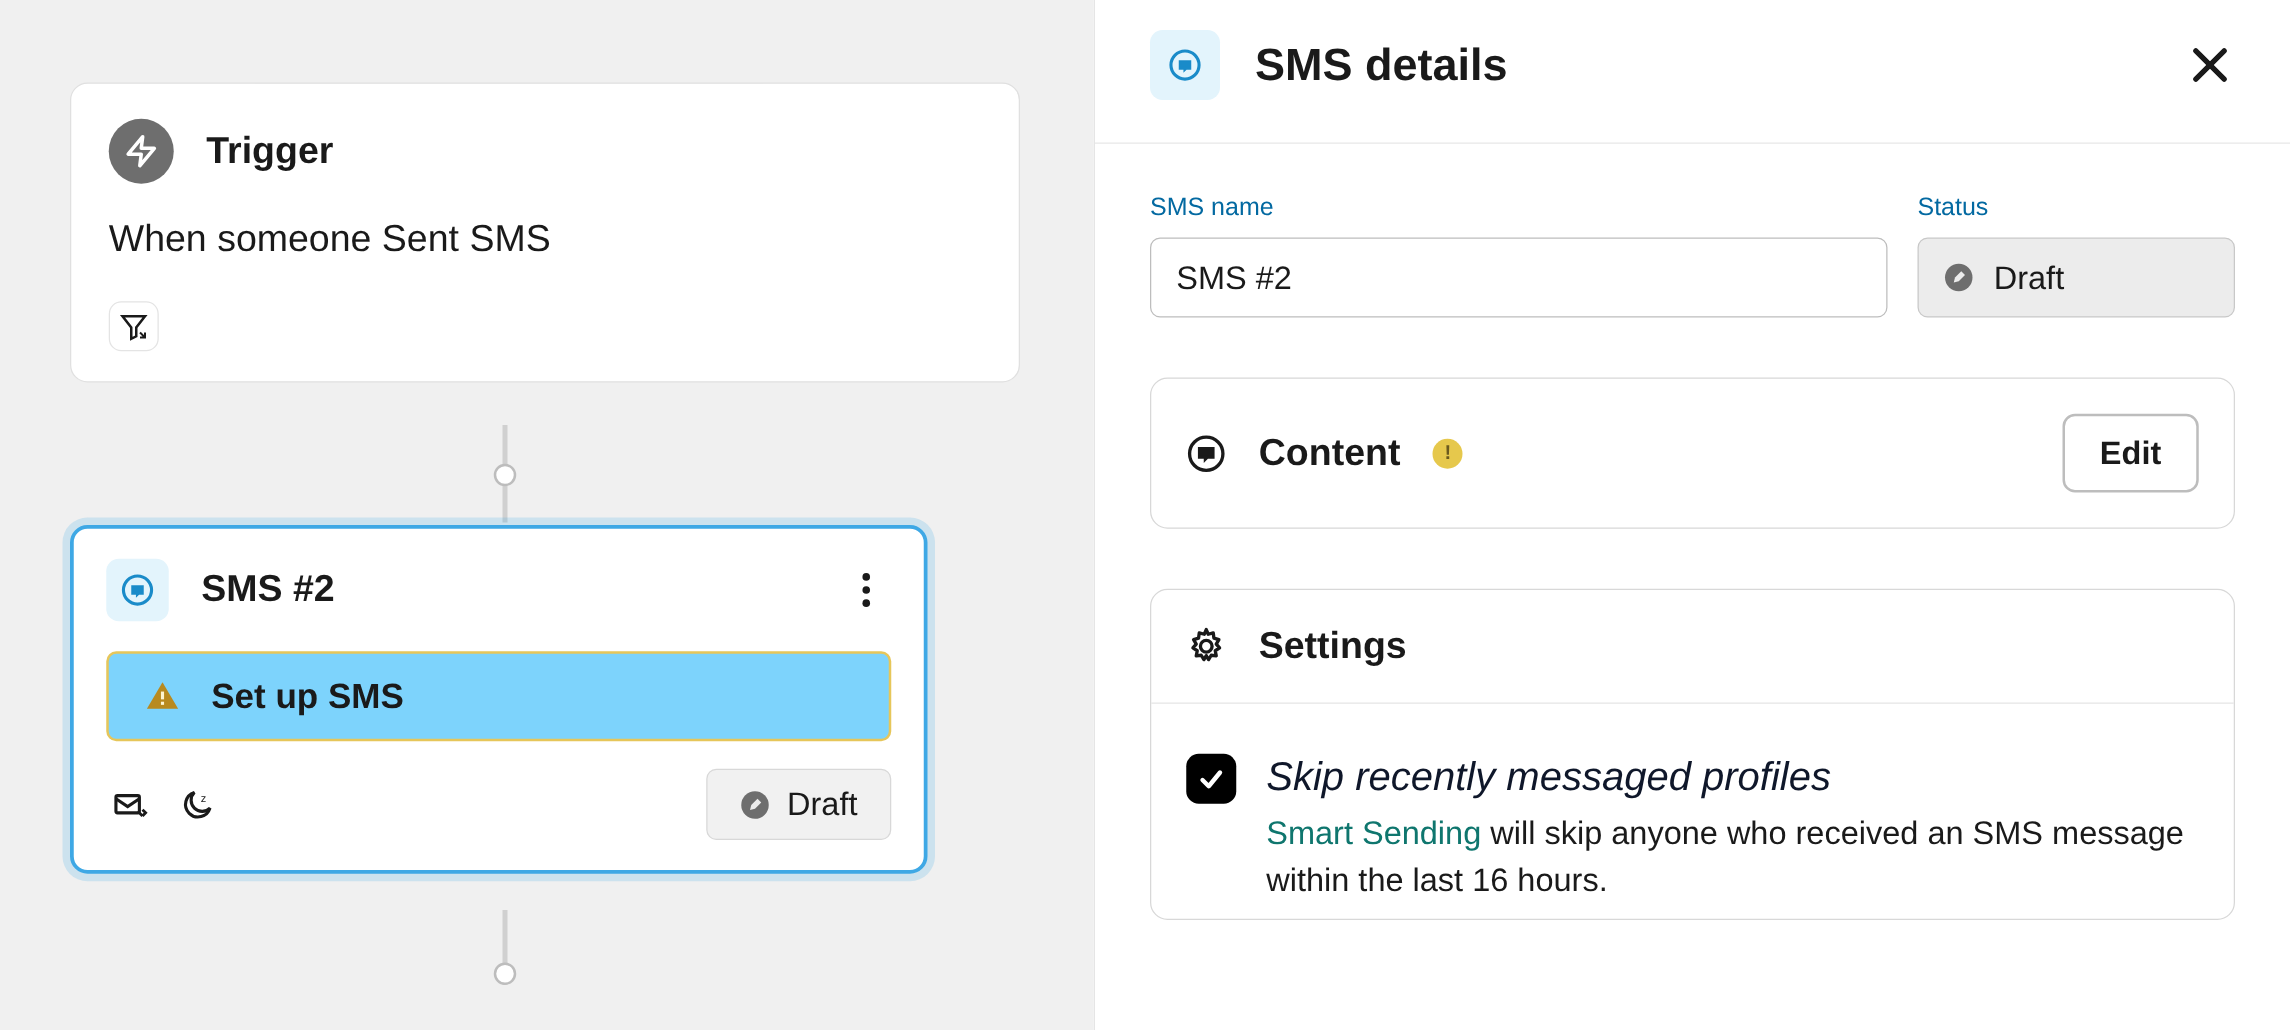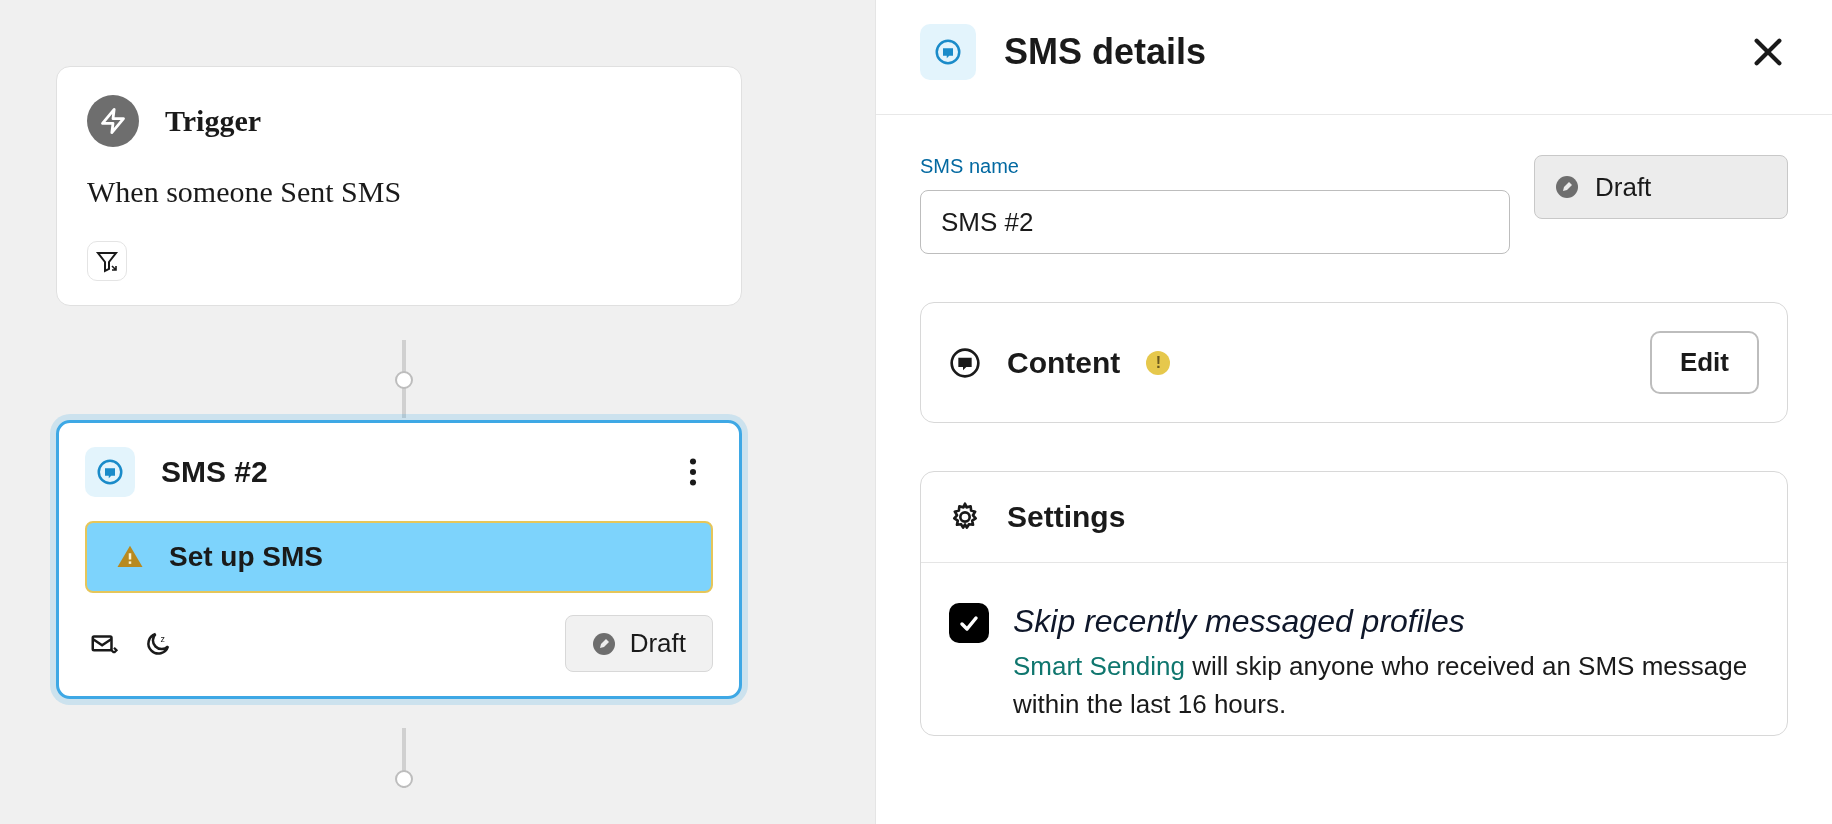--- a/index.html
+++ b/index.html
@@ -1,18 +1,18 @@
 <!DOCTYPE html>
 <html><head>
 <meta charset="utf-8">
 <style>
 * { box-sizing: border-box; margin: 0; padding: 0; }
 body { font-family: -apple-system, BlinkMacSystemFont, "Segoe UI", Helvetica, Arial, sans-serif; background: #fff; width: 1832px; height: 824px; overflow: hidden; display: flex; }
 .canvas { width: 875px; height: 824px; background: #f0f0f0; position: relative; flex: none; }
-.trigger-card { position: absolute; left: 56px; top: 66px; width: 686px; background: #fff; border: 1px solid #e0e0e0; border-radius: 14px; padding: 28px 30px 24px; font-family: Liberation Serif, serif; }
+.trigger-card { position: absolute; left: 56px; top: 66px; width: 760px; background: #fff; border: 1px solid #e0e0e0; border-radius: 14px; padding: 28px 30px 24px; }
 .trigger-head { display: flex; align-items: center; gap: 26px; }
 .circle-icon { width: 52px; height: 52px; border-radius: 50%; background: #6e6e6e; display: flex; align-items: center; justify-content: center; }
 .circle-icon svg { width: 28px; height: 28px; }
 .trigger-title { font-size: 30px; font-weight: 700; color: #1a1a1a; }
 .trigger-desc { font-size: 30px; color: #1a1a1a; margin-top: 28px; }
 .filter-chip { margin-top: 32px; width: 40px; height: 40px; border: 1px solid #e4e4e4; border-radius: 10px; display: flex; align-items: center; justify-content: center; background: #fff; }
 .filter-chip svg { width: 24px; height: 24px; }
 .connector-dot { position: absolute; left: 395px; width: 18px; height: 18px; border: 2px solid #bdbdbd; border-radius: 50%; background: #fff; }
 .dot1 { top: 371px; }
 .connector-line { position: absolute; left: 402px; width: 4px; background: #d0d0d0; }
@@ -168,20 +168,21 @@
     </div>
   </div>
 
   <div class="panel-body">
     <div class="field-row">
       <div class="field name-field">
         <label class="field-label">SMS name</label>
         <input class="text-input" value="SMS #2" style="">
       </div>
       <div class="field status-field">
+        <label class="field-label">Status</label>
         <div class="status-box">
           <svg viewBox="0 0 24 24">
               <circle cx="12" cy="12" r="11" fill="#6e6e6e"></circle>
               <path d="M8 16 L9 12 L14 7 L17 10 L12 15 L8 16 Z" fill="#ececec"></path>
             </svg>
           <span class="status-text">Draft</span>
         </div>
       </div>
     </div>
 

